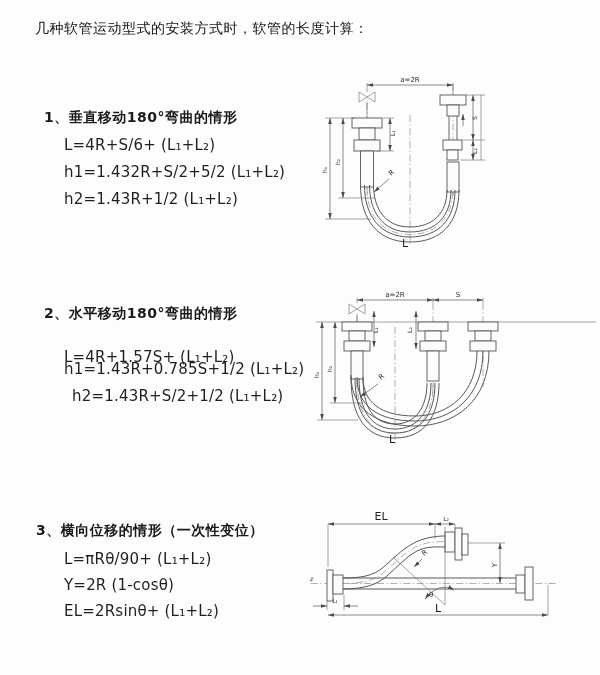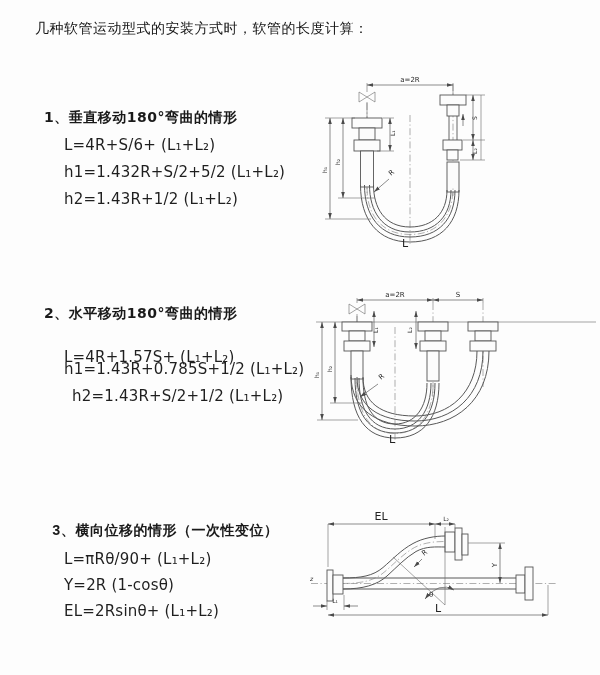--- a/index.html
+++ b/index.html
@@ -27,21 +27,21 @@
 <div class="abs heading" style="left:44px;top:109px;">1、垂直移动180°弯曲的情形</div>
 <div class="abs formula" style="left:64px;top:136px;">L=4R+S/6+ (L₁+L₂)</div>
 <div class="abs formula" style="left:64px;top:163px;">h1=1.432R+S/2+5/2 (L₁+L₂)</div>
 <div class="abs formula" style="left:64px;top:190px;">h2=1.43R+1/2 (L₁+L₂)</div>
 
 <div class="abs heading" style="left:44px;top:305px;">2、水平移动180°弯曲的情形</div>
 <div class="abs formula" style="left:64px;top:348px;">L=4R+1.57S+ (L₁+L₂)</div>
 <div class="abs formula" style="left:64px;top:360px;">h1=1.43R+0.785S+1/2 (L₁+L₂)</div>
 <div class="abs formula" style="left:64px;top:387px;margin-left:8px;">h2=1.43R+S/2+1/2 (L₁+L₂)</div>
 
-<div class="abs heading" style="left:52px;top:522px;font-family:Liberation Mono, monospace;">3、横向位移的情形（一次性变位）</div>
+<div class="abs heading" style="left:36px;top:522px;">3、横向位移的情形（一次性变位）</div>
 <div class="abs formula" style="left:64px;top:550px;text-align:right;">L=πRθ/90+ (L₁+L₂)</div>
 <div class="abs formula" style="left:64px;top:576px;text-align:right;">Y=2R (1-cosθ)</div>
 <div class="abs formula" style="left:64px;top:602px;">EL=2Rsinθ+ (L₁+L₂)</div>
 
 <svg style="left:313px;top:70px;" width="285" height="185" viewBox="0 0 285 185">
   <defs>
     <marker id="ar1" viewBox="0 0 8 6" refX="8" refY="3" markerWidth="9" markerHeight="7" orient="auto-start-reverse">
       <path d="M0,0.6 L8,3 L0,5.4 Z" fill="#4a4a4a"></path>
     </marker>
     <pattern id="h1" width="3" height="3" patternUnits="userSpaceOnUse">

